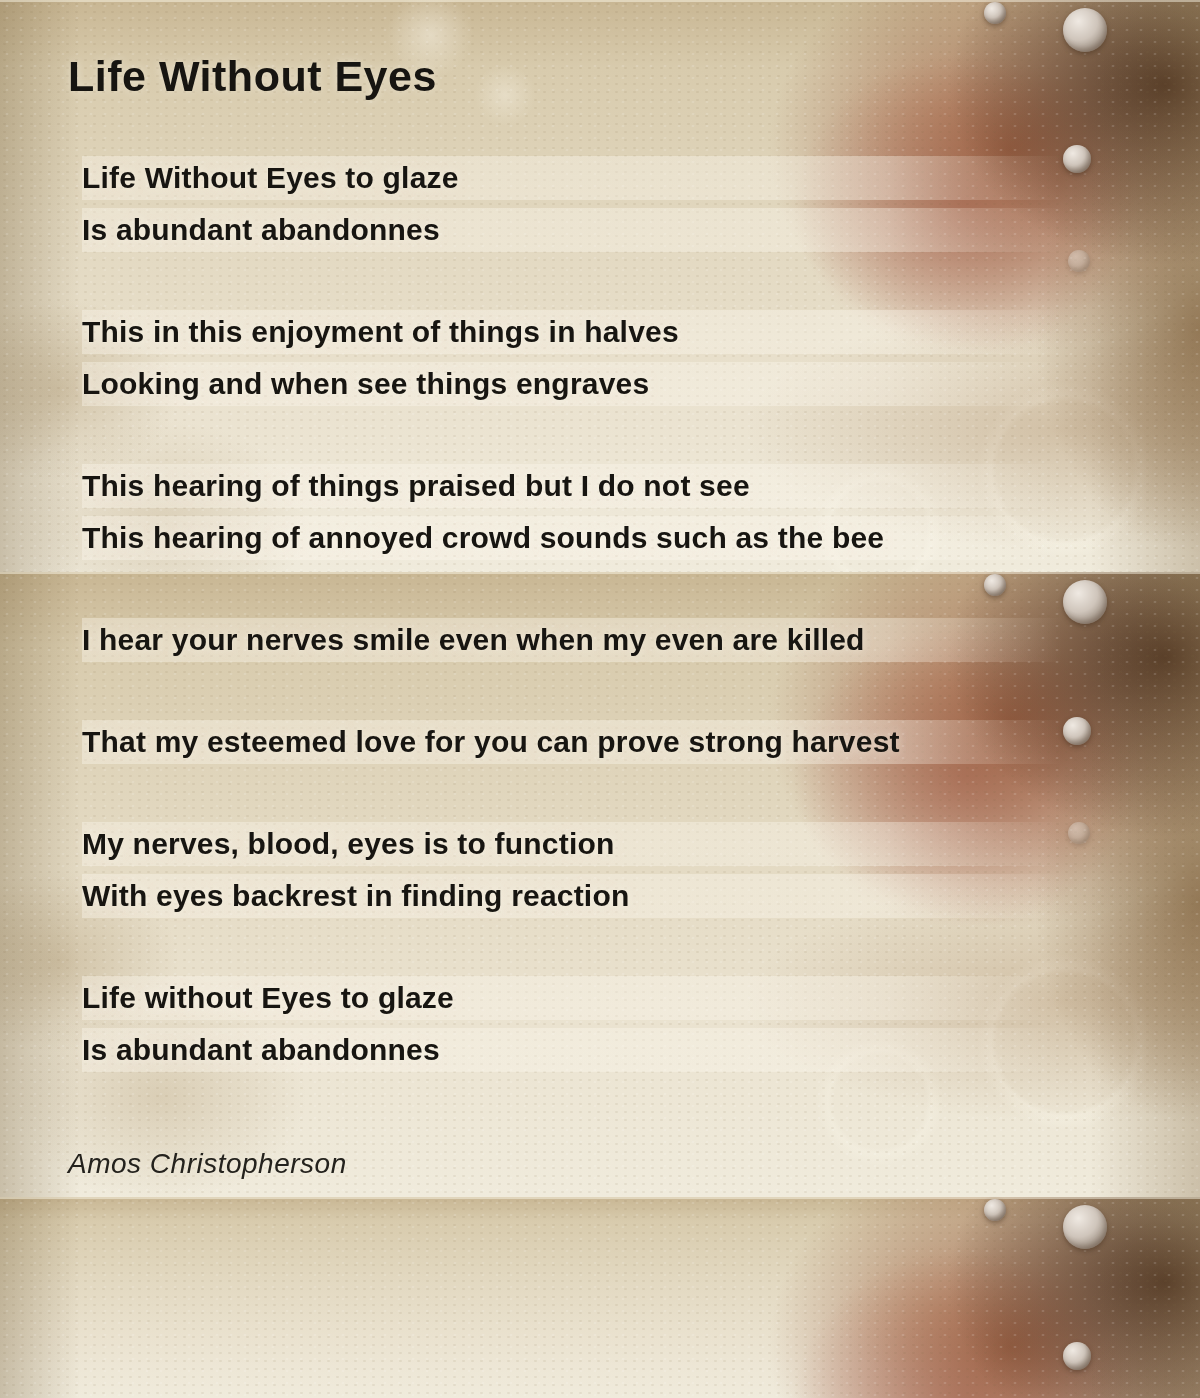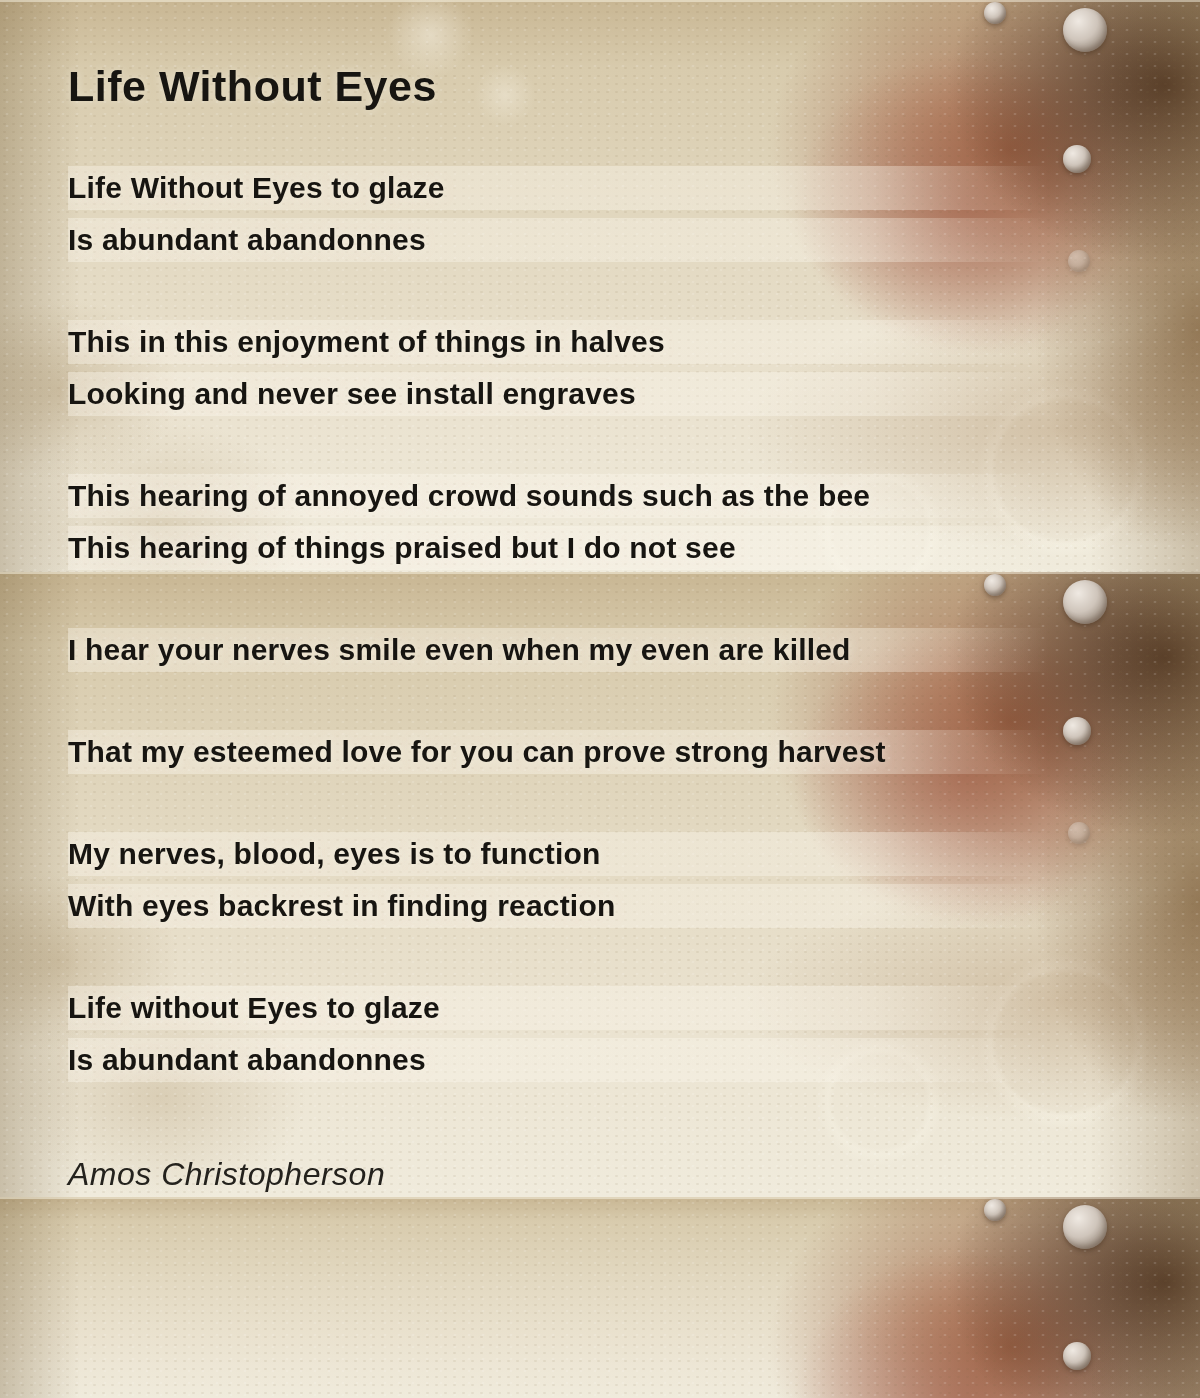--- a/index.html
+++ b/index.html
@@ -73,49 +73,49 @@
   .pearl-dim { opacity: 0.45; }
   .p1 { left: 984px;  top: 2px;   }
   .p2 { left: 1063px; top: 8px;   }
   .p3 { left: 1063px; top: 145px; }
   .p4 { left: 1068px; top: 250px; }
 
   
   .content {
     position: absolute;
     left: 68px;
-    top: 62px;
+    top: 52px;
     width: 1020px;
   }
   .title {
     margin: 0 0 52px 0;
     font-size: 43px;
     line-height: 48px;
     font-weight: 700;
     letter-spacing: 0.5px;
     color: var(--text-color, #171511);
     text-shadow: 0 0 10px rgba(255,252,242,0.45);
   }
-  .stanza { margin: 0 0 50px 0; }
+  .stanza { margin: 0 0 50px 14px; }
   .line {
     font-size: 30px;
     line-height: 52px;
     font-weight: 700;
     letter-spacing: 0.2px;
     white-space: nowrap;
     color: var(--text-color, #171511);
     text-shadow: 0 0 10px rgba(255,252,242,0.5);
     background: linear-gradient(90deg, rgba(252,248,238,0.38) 0%, rgba(252,248,238,0.38) 82%, rgba(252,248,238,0) 100%);
     background-size: 980px 44px;
     background-repeat: no-repeat;
     background-position: left center;
   }
   .author {
     margin: 64px 0 0 0;
-    font-size: 32px;
+    font-size: 28px;
     line-height: 48px;
     font-style: italic;
     font-weight: 400;
     letter-spacing: 0.5px;
     color: var(--author-color, #24221d);
     text-shadow: 0 0 8px rgba(255,252,242,0.4);
   }
 </style>
 </head>
 <body>
@@ -144,26 +144,26 @@
   <div class="content">
     <h1 class="title">Life Without Eyes</h1>
 
     <div class="stanza">
       <div class="line">Life Without Eyes to glaze</div>
       <div class="line">Is abundant abandonnes</div>
     </div>
 
     <div class="stanza">
       <div class="line">This in this enjoyment of things in halves</div>
-      <div class="line">Looking and never see install engraves</div>
+      <div class="line">Looking and when see things engraves</div>
     </div>
 
     <div class="stanza">
+      <div class="line">This hearing of things praised but I do not see</div>
       <div class="line">This hearing of annoyed crowd sounds such as the bee</div>
-      <div class="line">This hearing of things praised but I do not see</div>
     </div>
 
     <div class="stanza">
       <div class="line">I hear your nerves smile even when my even are killed</div>
     </div>
 
     <div class="stanza">
       <div class="line">That my esteemed love for you can prove strong harvest</div>
     </div>
 

